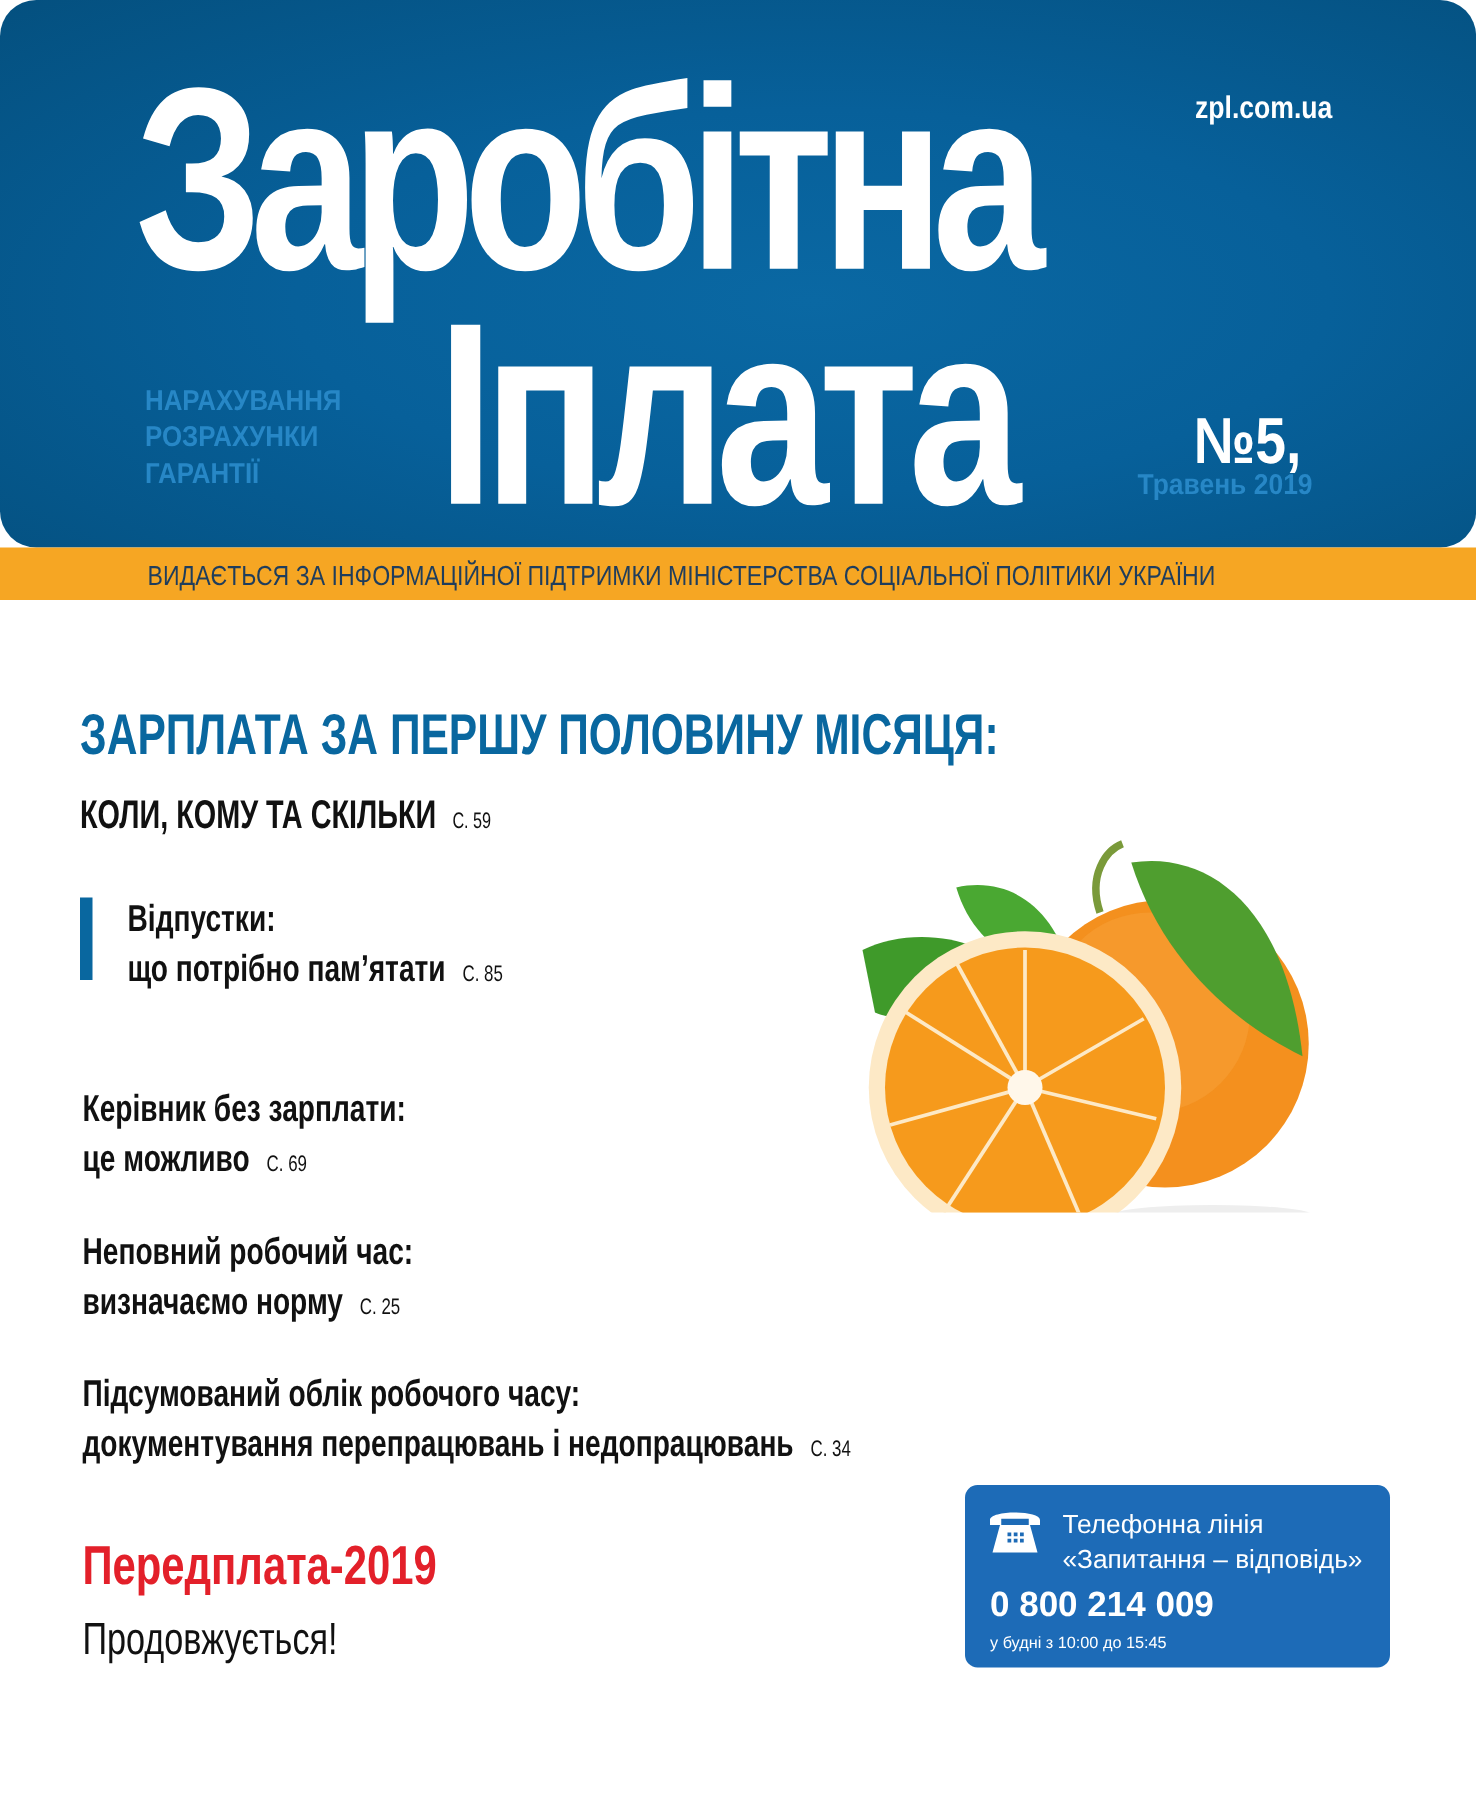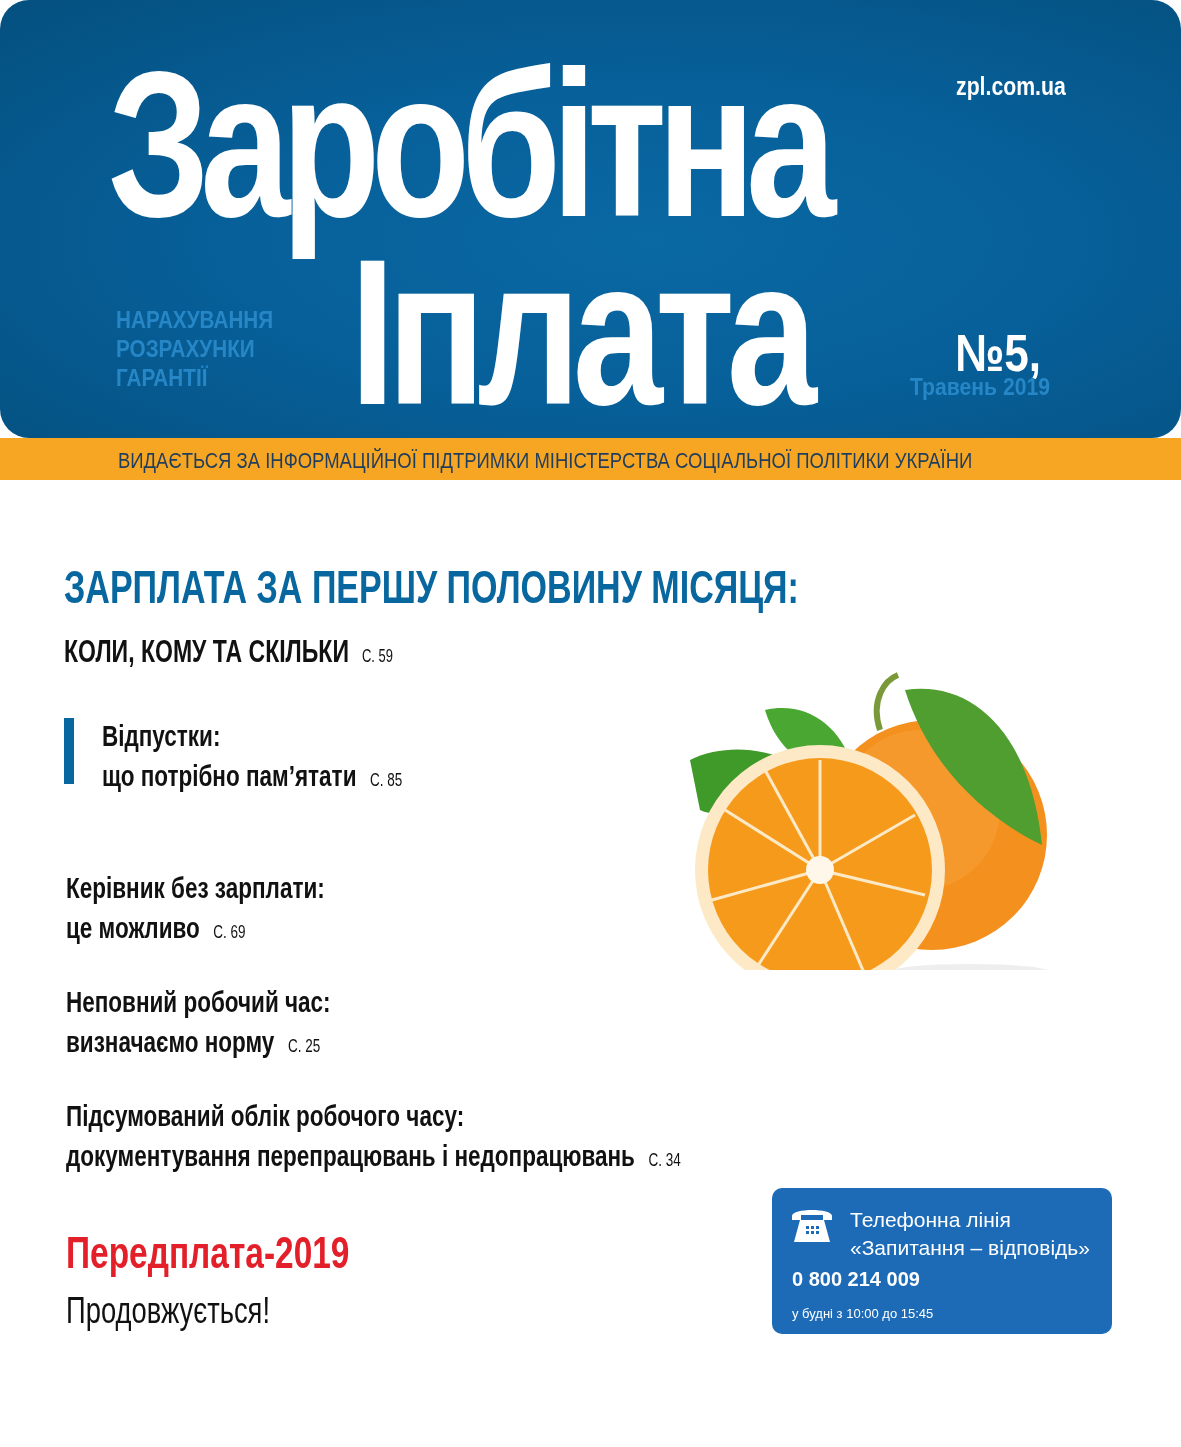--- a/index.html
+++ b/index.html
@@ -18,21 +18,21 @@
   .subhead { position:absolute; left:64px; top:633px; color:#111; font-weight:bold; font-size:32px; white-space:nowrap; transform:scaleX(0.72); transform-origin:left top; }
   .pg { font-weight:normal; font-size:18px; color:#111; margin-left:18px; }
   .bar { position:absolute; left:64px; top:718px; width:10px; height:66px; background:#09679f; }
   .art { position:absolute; left:66px; color:#111; font-weight:bold; font-size:30px; line-height:40px; white-space:nowrap; transform:scaleX(0.75); transform-origin:left top; }
   .promo { position:absolute; left:66px; top:1228px; color:#e3202a; font-weight:bold; font-size:44px; white-space:nowrap; transform:scaleX(0.76); transform-origin:left top; }
   .promo-sub { position:absolute; left:66px; top:1290px; color:#111; font-size:36px; white-space:nowrap; transform:scaleX(0.76); transform-origin:left top; }
   .hotline { position:absolute; left:740px; top:1188px; width:340px; height:146px; background:#1d6bb7; border-radius:10px; color:#fff;margin-left:32px; }
   .phone-icon { position:absolute; left:18px; top:16px; width:44px; height:40px; }
   .hl-line1 { position:absolute; left:78px; top:20px; font-size:21px; white-space:nowrap; }
   .hl-line2 { position:absolute; left:78px; top:48px; font-size:21px; white-space:nowrap; }
-  .hl-num { position:absolute; left:20px; top:80px; font-size:20px; font-weight:bold; white-space:nowrap; }
+  .hl-num { position:absolute; left:20px; top:80px; font-size:28px; font-weight:bold; white-space:nowrap; }
   .hl-hours { position:absolute; left:20px; top:118px; font-size:13px; white-space:nowrap; }
   .fruit { position:absolute; left:670px; top:670px; width:400px; height:300px; }
 </style>
 </head>
 <body>
 
 <div class="masthead">
   <div class="title-top">Заробітна</div>
   <div class="title-bottom">Іплата</div>
   <div class="site">zpl.com.ua</div>

